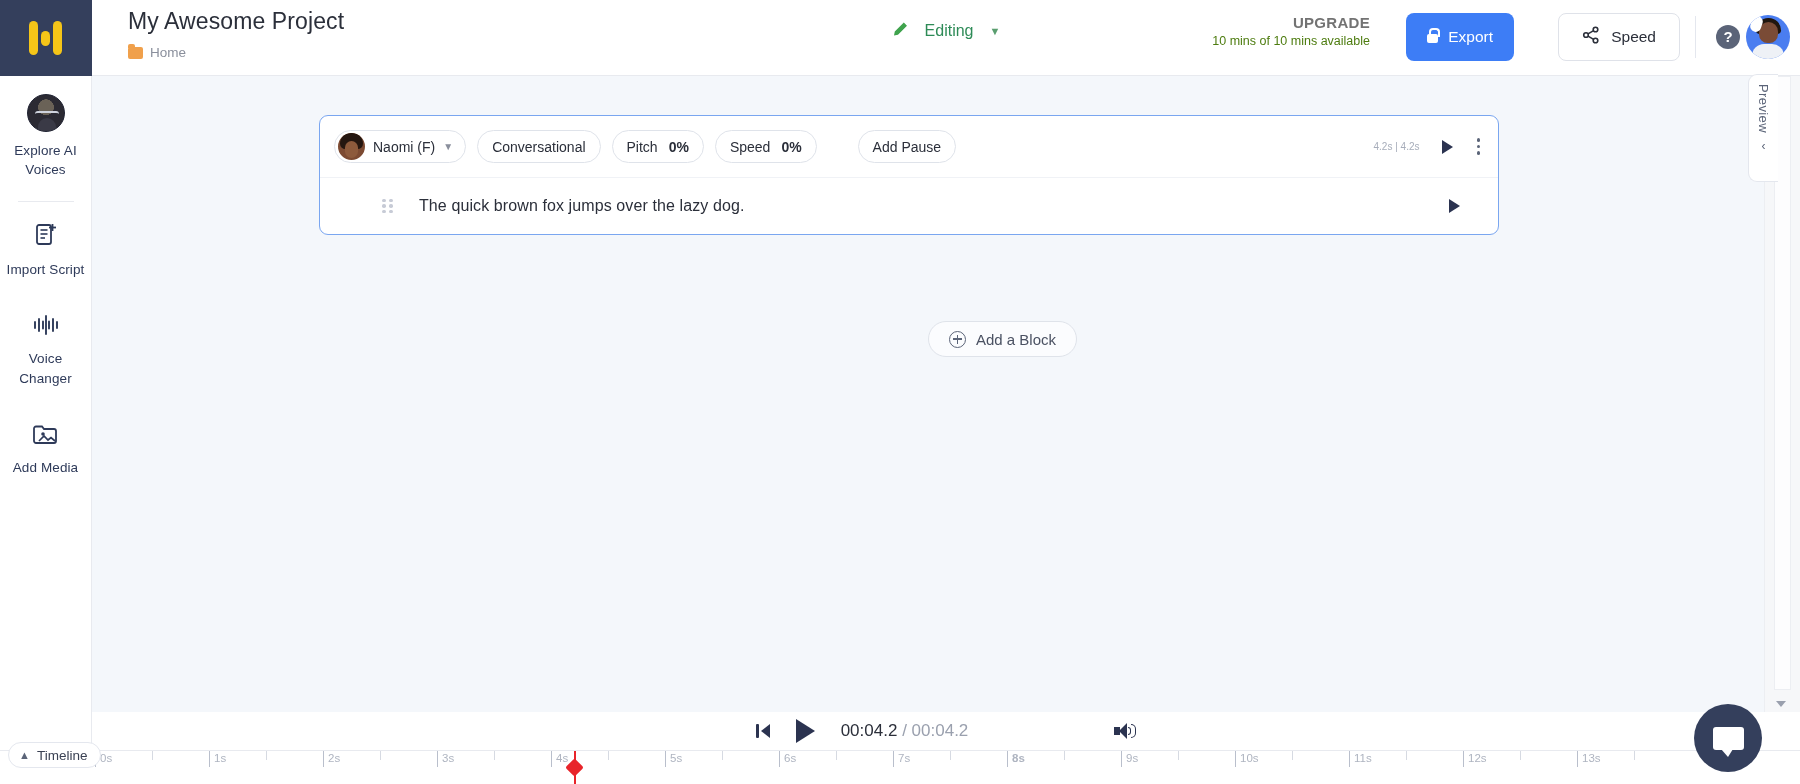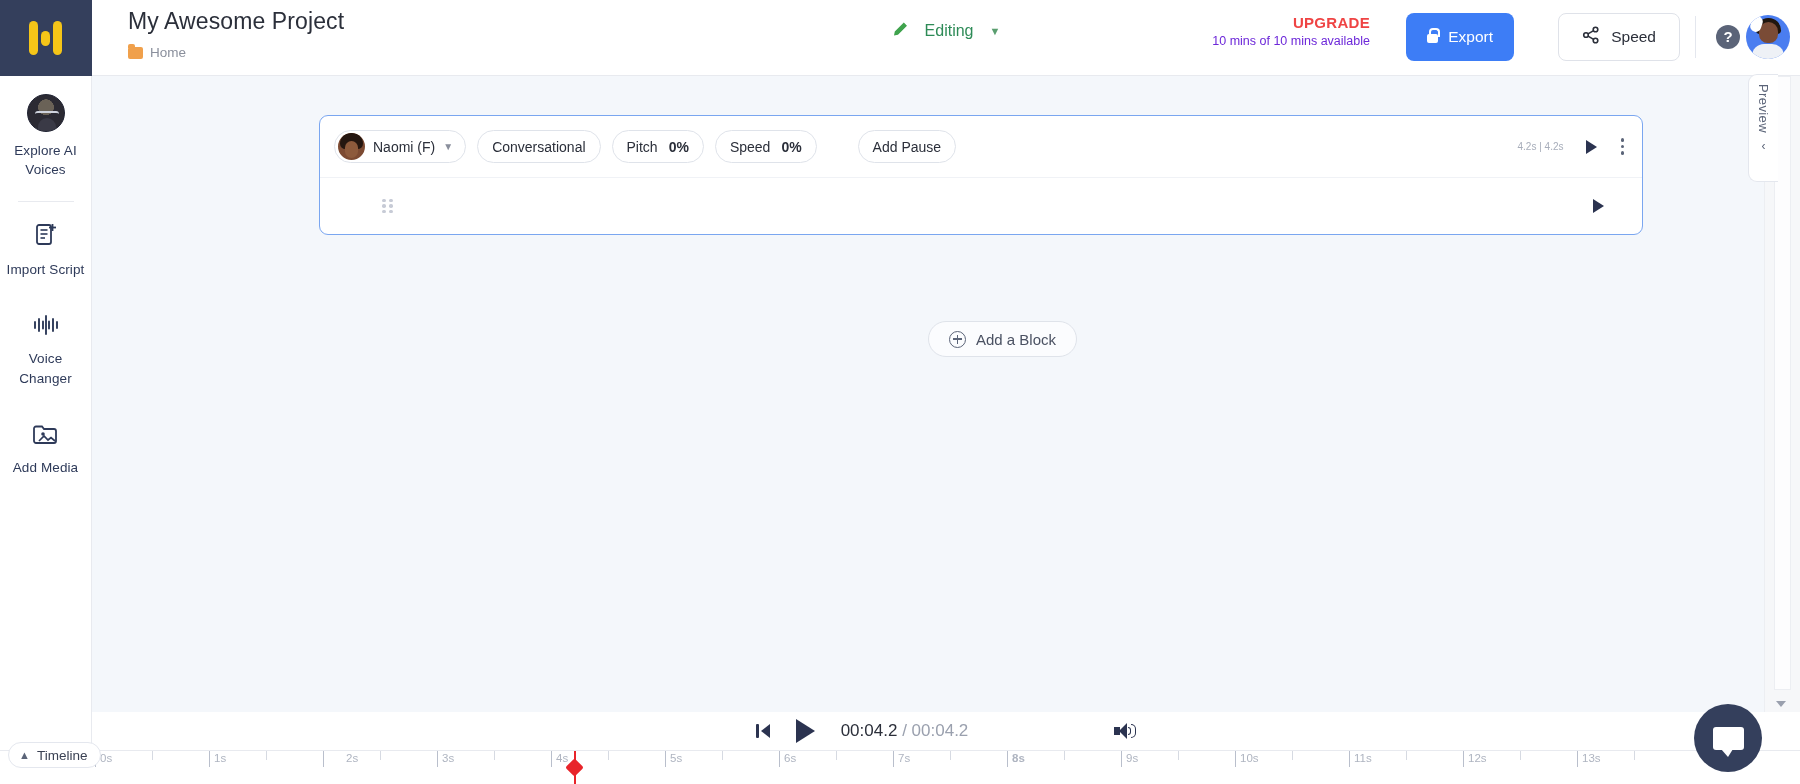--- a/index.html
+++ b/index.html
@@ -80,22 +80,22 @@
     display: flex; align-items: center; gap: 16px; cursor: pointer;
     color: #2e8b57; font-size: 16px; white-space: nowrap;
   }
   .pencil { color: #3fa34d; font-size: 15px; }
   .chev-d { font-size: 11px; color: #5a9e6f; }
 
   .upgrade {
     position: absolute; right: 430px; top: 13px; text-align: right;
     line-height: 1.35; cursor: pointer;
   }
-  .upgrade .u-title { font-size: 15px; font-weight: bold; color: #ef4444; letter-spacing: .3px; }
-  .upgrade .u-sub { font-size: 12.5px; color: #6d28d9; }
+  .upgrade .u-title { font-size: 15px; font-weight: bold; color: #737373; letter-spacing: .3px; }
+  .upgrade .u-sub { font-size: 12.5px; color: #4d7c0f; }
 
   .btn-export {
     position: absolute; right: 286px; top: 13px;
     height: 48px; padding: 0 21px; border: none; border-radius: 8px;
     background: #3d7df6; color: #fff; font-size: 15.5px; cursor: pointer;
     display: flex; align-items: center; gap: 10px;
     font-family: "Liberation Sans", sans-serif;
   }
   .lock {
     width: 11px; height: 9px; background: #fff; border-radius: 2px;
@@ -143,21 +143,21 @@
     background: #fff; border-radius: 6px; transform: rotate(18deg);
   }
 
   
   .canvas {
     position: absolute; left: 92px; top: 76px; right: 36px; bottom: 72px;
     background: #f4f7fb; overflow: hidden;
   }
 
   .block {
-    position: absolute; left: 227px; top: 39px; width: 1324px;
+    position: absolute; left: 227px; top: 39px; width: 1180px;
     background: #fff; border: 1.6px solid #7aa6f0; border-radius: 9px;
   }
   .block-head {
     height: 62px; display: flex; align-items: center; padding: 0 16px 0 14px;
     border-bottom: 1px solid #f0f2f6;
   }
   .pill {
     height: 33px; border: 1px solid #dfe3ea; border-radius: 17px;
     display: flex; align-items: center; background: #fff;
     font-size: 14px; color: #2b2f3a; cursor: pointer; white-space: nowrap;
@@ -482,20 +482,21 @@
 
       <div class="block-body">
         <div class="grip">
           <i></i>
             <i></i>
             <i></i>
             <i></i>
             <i></i>
             <i></i>
         </div>
+        <div class="block-text">The quick brown fox jumps over the lazy dog.</div>
         <div class="blk-spacer"></div>
         <div class="body-play"></div>
       </div>
     </div>
 
     <button class="add-block">
       <span class="plus-circ"></span>
       <span>Add a Block</span>
     </button>
   </div>
@@ -537,21 +538,21 @@
       <span>Timeline</span>
     </div>
     <div class="ruler" id="ruler">
         <div class="tick major" style="left: 95px;"></div>
         <div class="tick-lbl" style="left: 100px;">0s</div>
         <div class="tick minor" style="left: 152px;"></div>
         <div class="tick major" style="left: 209px;"></div>
         <div class="tick-lbl" style="left: 214px;">1s</div>
         <div class="tick minor" style="left: 266px;"></div>
         <div class="tick major" style="left: 323px;"></div>
-        <div class="tick-lbl" style="left: 346px;">2s</div>
+        <div class="tick-lbl" style="left: 328px;">2s</div>
         <div class="tick minor" style="left: 380px;"></div>
         <div class="tick major" style="left: 437px;"></div>
         <div class="tick-lbl" style="left: 442px;">3s</div>
         <div class="tick minor" style="left: 494px;"></div>
         <div class="tick major" style="left: 551px;"></div>
         <div class="tick-lbl" style="left: 556px;">4s</div>
         <div class="tick minor" style="left: 608px;"></div>
         <div class="tick major" style="left: 665px;"></div>
         <div class="tick-lbl" style="left: 670px;">5s</div>
         <div class="tick minor" style="left: 722px;"></div>

